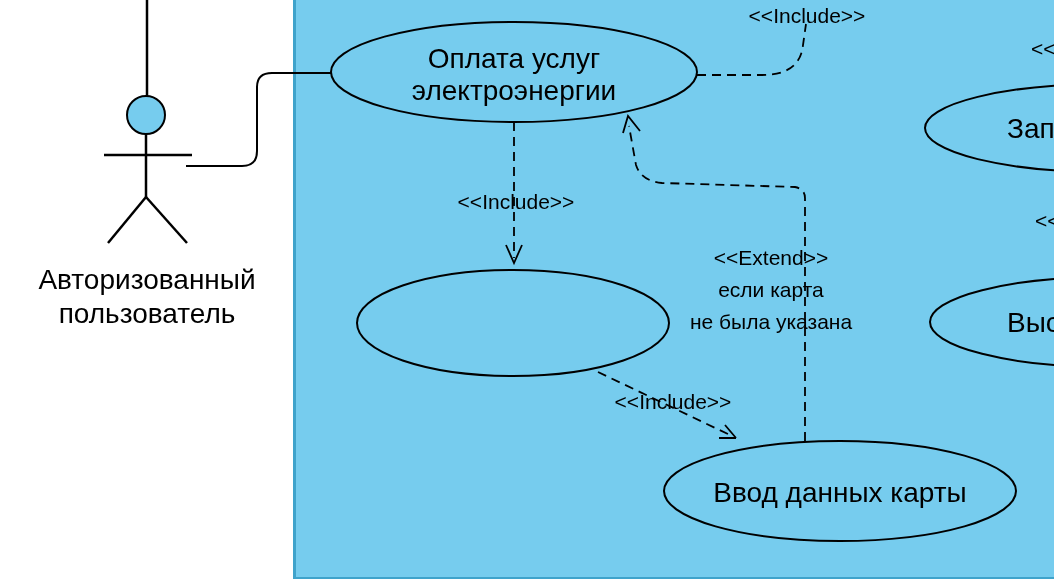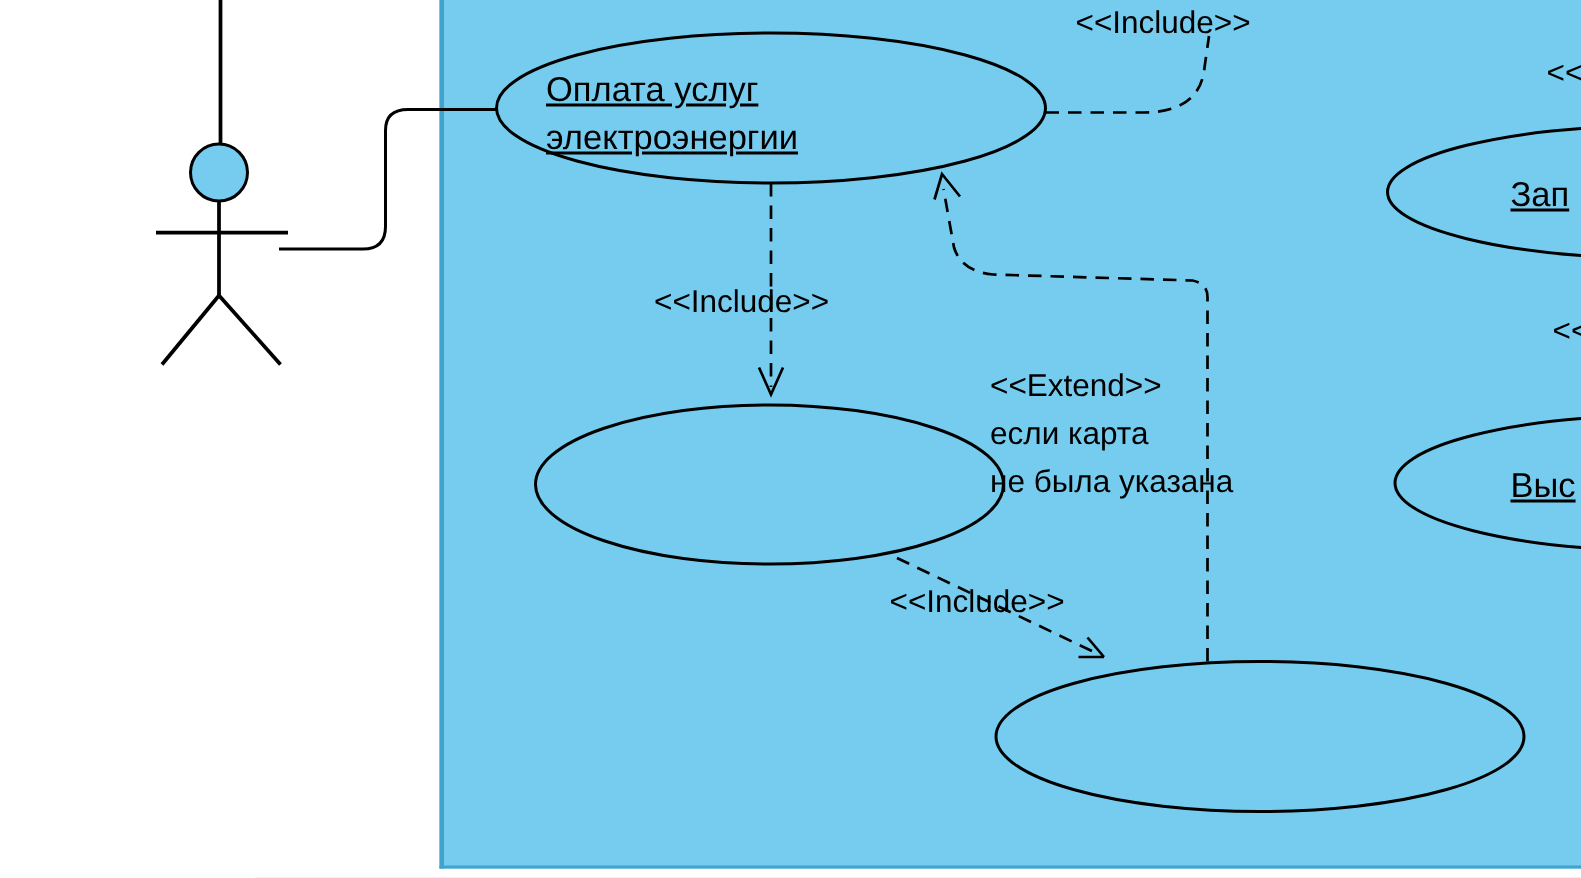--- a/index.html
+++ b/index.html
@@ -14,22 +14,22 @@
     border-bottom:2px solid var(--region_border,#3FA3CB);
     box-sizing:border-box;
   }
   svg.canvas { position:absolute; left:0; top:0; }
   .uc   { fill:var(--node_fill,#76CCEE); stroke:#000; stroke-width:2; }
   .solid{ fill:none; stroke:#000; stroke-width:2; }
   .actorln { stroke:#000; stroke-width:2.5; fill:none; }
   .head { fill:var(--node_fill,#76CCEE); stroke:#000; stroke-width:2; }
   .dash { fill:none; stroke:#000; stroke-width:1.8; stroke-dasharray:9 6; }
   .arrow{ fill:none; stroke:#000; stroke-width:1.8; }
-  .label { position:absolute; white-space:pre-line; line-height:32px; }
-  .node-label { font-size:23px;text-decoration:underline; }
+  .label { position:absolute; text-align:center; white-space:pre-line; line-height:32px; }
+  .node-label { font-size:28px; }
   .st-label   { font-size:21px; line-height:32px; }
   .left-align { text-align:left; }
 </style>
 </head>
 <body>
 
 <div class="stage">
 
   <div class="region"></div>
 
@@ -78,21 +78,24 @@
 
   <div class="label st-label" style="left:436px; top:186px; width:160px;">&lt;&lt;Include&gt;&gt;</div>
 
 
   <div class="label st-label" style="left:660px; top:242px; width:222px;">&lt;&lt;Extend&gt;&gt;
 если карта
 не была указана</div>
 
   <div class="label st-label" style="left:593px; top:386px; width:160px;">&lt;&lt;Include&gt;&gt;</div>
 
+  <div class="label node-label" style="left:690px; top:477px; width:300px;">Ввод данных карты</div>
 
+  <div class="label node-label" style="left:12px; top:263px; width:270px; line-height:34px;">Авторизованный
+пользователь</div>
 
   <div class="label st-label left-align" style="left:1031px; top:33px; width:60px;">&lt;&lt;</div>
 
   <div class="label node-label left-align" style="left:1007px; top:113px; width:70px;">Зап</div>
 
   <div class="label st-label left-align" style="left:1035px; top:205px; width:60px;">&lt;&lt;</div>
 
   <div class="label node-label left-align" style="left:1007px; top:307px; width:70px;">Выс</div>
 
 </div>

